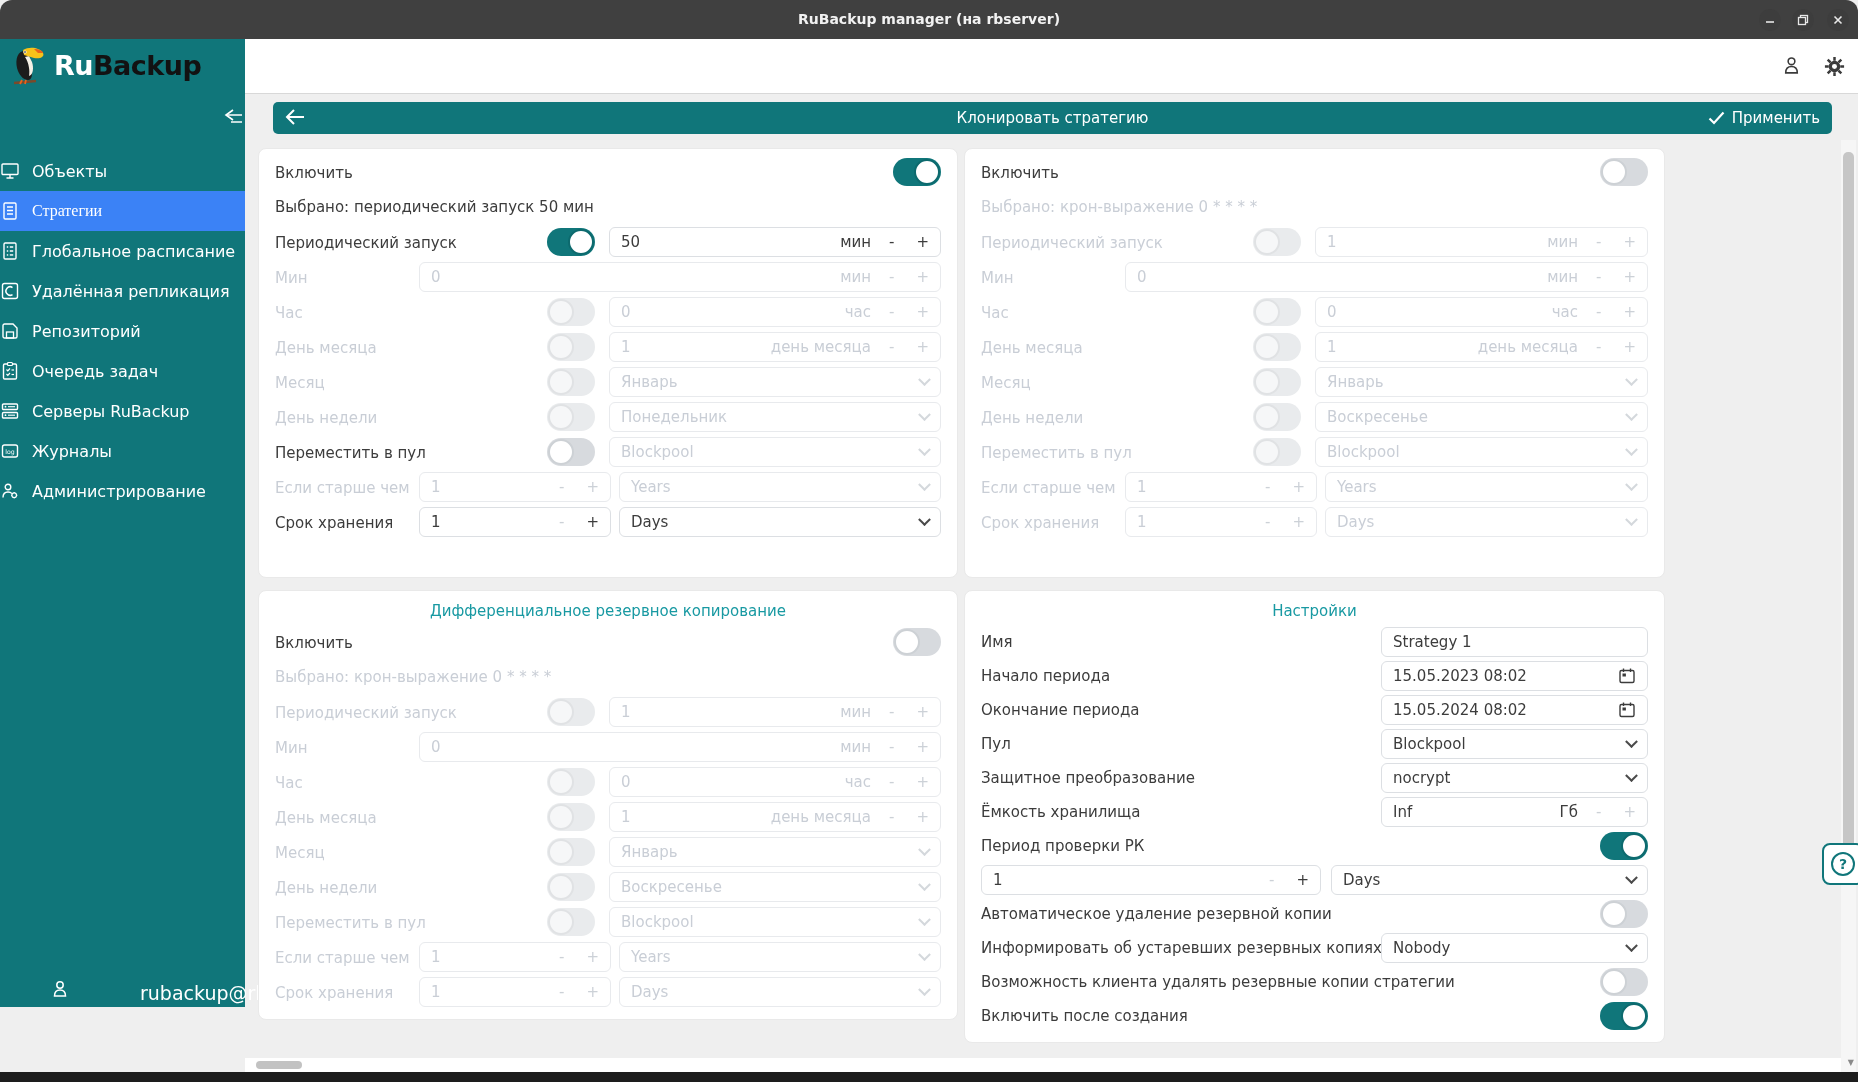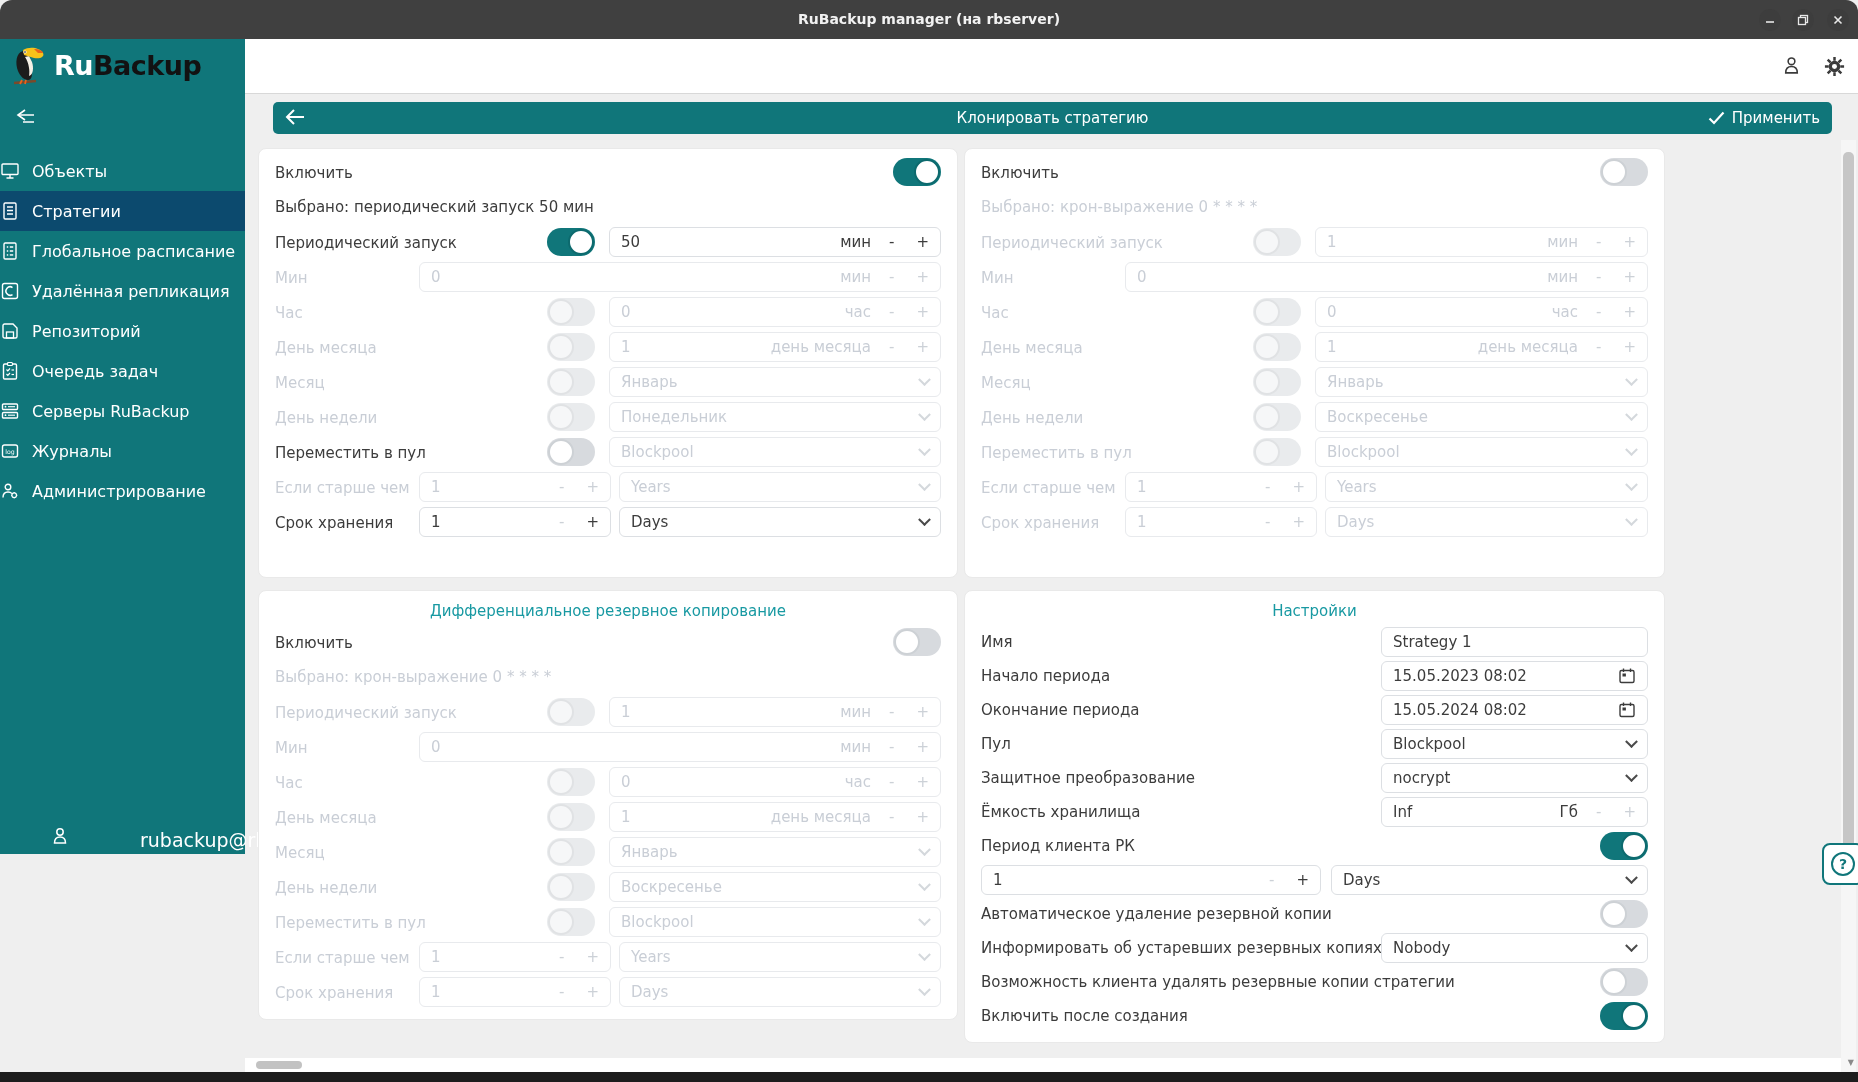--- a/index.html
+++ b/index.html
@@ -8,28 +8,28 @@
   .window { position:absolute; inset:0; border-radius:12px 12px 0 0; overflow:hidden; background:#efefef; }
 
   
   .titlebar { position:absolute; left:0; top:0; width:1858px; height:39px; background:#404040; }
   .titlebar .wtitle { position:absolute; left:0; right:0; top:0; height:39px; line-height:39px; text-align:center; color:#f2f2f2; font-size:14px; font-weight:bold; }
   .winbtn { position:absolute; top:9px; width:22px; height:22px; border-radius:50%; background:#3d3d3d; color:#e8e8e8; text-align:center; line-height:21px; font-size:12px; cursor:pointer; }
   #btn-min{ right:77px; } #btn-restore{ right:44px; } #btn-close{ right:9px; }
   .winbtn svg{ vertical-align:middle; }
 
   
-  .sidebar { position:absolute; left:0; top:39px; width:245px; height:815px; background:#10767a; }
+  .sidebar { position:absolute; left:0; top:39px; width:245px; height:968px; background:#10767a;text-align:right; }
   .logo { height:52px; display:flex; align-items:center; padding-left:10px; }
   .logo .brandtext { font-size:27px; font-weight:800; letter-spacing:-0.5px; margin-left:6px; }
   .logo .p1{ color:#ffffff; } .logo .p2{ color:#121212; }
   .collapse { padding:16px 0 10px 15px; }
   .menu { margin-top:12px; }
   .mitem { height:40px; display:flex; align-items:center; color:#ffffff; font-size:16px; cursor:pointer; }
-  .mitem.active { background:#0c4a6e; }
+  .mitem.active { background:#3b82f6;font-family:Liberation Serif, serif; }
   .mitem .micon { width:20px; height:20px; margin-right:12px; flex:0 0 20px; }
   .sfooter { position:absolute; bottom:4px; left:0; width:245px; height:24px; color:#ffffff; font-size:19px; }
   .sfooter .uicon { position:absolute; left:50px; top:0; }
   .sfooter .uname { position:absolute; left:140px; top:3px; }
 
   
   .toolbar { position:absolute; left:245px; top:39px; width:1613px; height:55px; background:#ffffff; border-bottom:1px solid #d8d8d8; }
   .tbicon { position:absolute; top:16px; cursor:pointer; }
   #tb-user{ right:56px; } #tb-gear{ right:12px; }
 
@@ -661,21 +661,21 @@
         <div class="row">
           <span class="lbl">Ёмкость хранилища</span>
           <div class="ctl s-ctl">
             <span class="val">Inf</span>
             <span class="unit">Гб</span>
             <span class="minus dim">-</span>
             <span class="plus dim">+</span>
           </div>
         </div>
         <div class="row">
-          <span class="lbl">Период клиента РК</span>
+          <span class="lbl">Период проверки РК</span>
           <div class="toggle on tg-right">
             <div class="knob"></div>
           </div>
         </div>
         <div class="row">
           <div class="ctl s-spin">
             <span class="val">1</span>
             <span class="minus dim">-</span>
             <span class="plus">+</span>
           </div>

